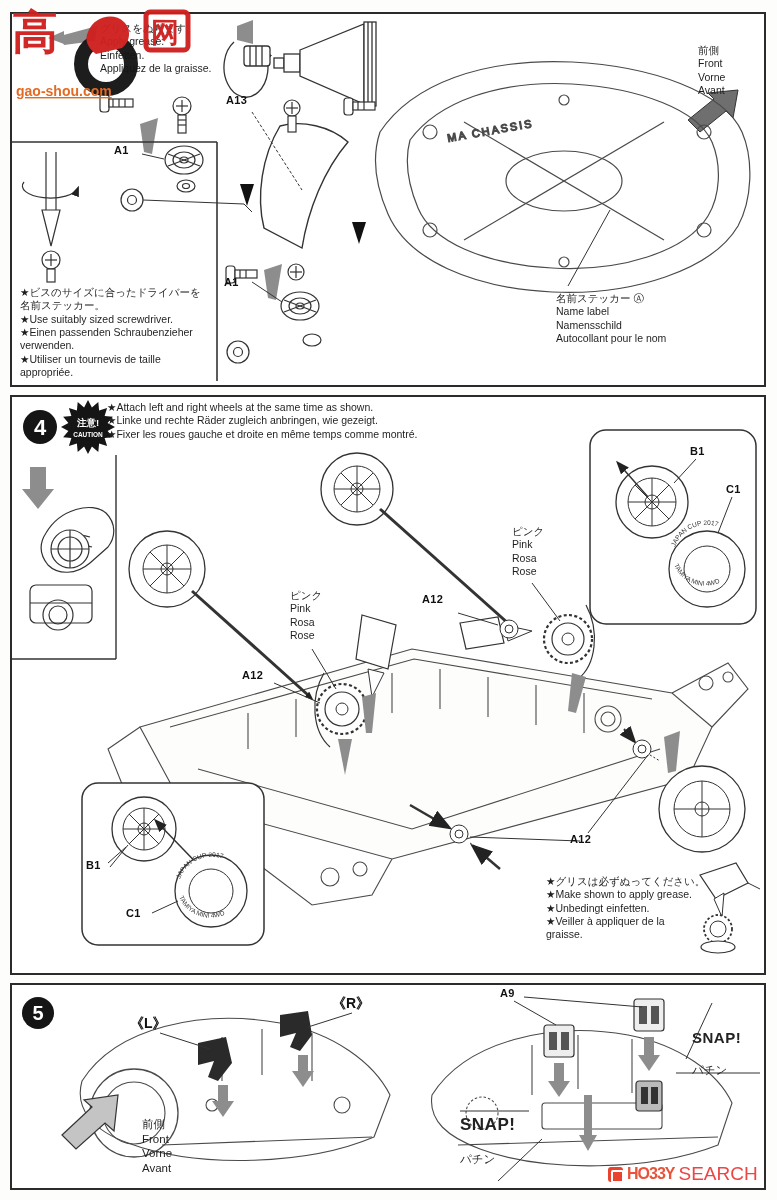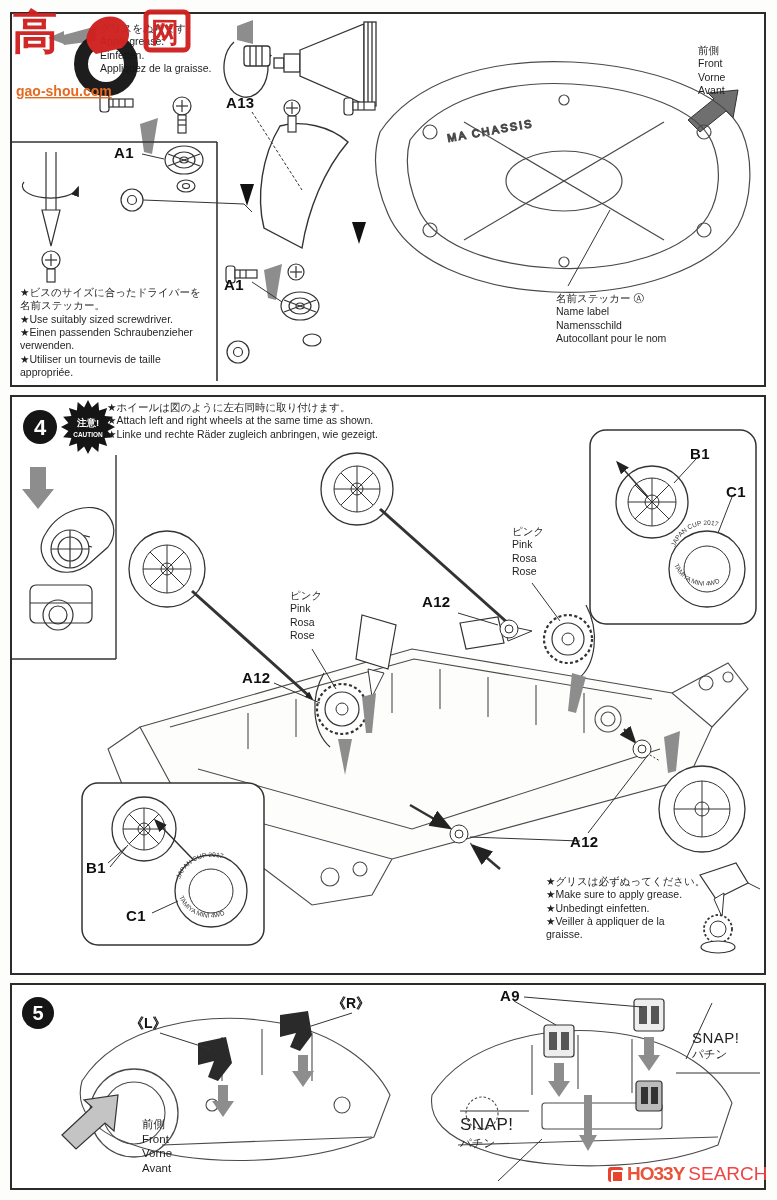--- a/index.html
+++ b/index.html
@@ -3,31 +3,31 @@
 <meta charset="utf-8">
 <style>
   html,body{margin:0;padding:0;}
   body{width:777px;height:1200px;background:#fdfdfc;position:relative;overflow:hidden;
        font-family:"Liberation Sans","DejaVu Sans",sans-serif;color:#222;}
   .sheet{position:absolute;inset:0;}
   .panel{position:absolute;left:10px;width:752px;border:2px solid #2b2b2b;background:#fff;}
   .art{position:absolute;left:0;top:0;}
   .note{position:absolute;font-size:10.5px;line-height:1.27;color:#1f1f1f;white-space:nowrap;}
   .note .ln{display:block;}
-  .plabel{position:absolute;font-size:15px;font-weight:bold;color:#101010;letter-spacing:.3px;}
+  .plabel{position:absolute;font-size:11px;font-weight:bold;color:#101010;letter-spacing:.3px;}
   .lr-label{position:absolute;font-size:14px;font-weight:bold;color:#101010;}
   .snap{position:absolute;text-align:left;}
-  .snap .en{display:block;font-weight:normal;font-size:15px;letter-spacing:.5px;}
-  .snap .ja{display:block;font-size:11.5px;margin-top:1px;}
+  .snap .en{display:block;font-weight:bold;font-size:15px;letter-spacing:.5px;}
+  .snap .ja{display:block;font-size:11.5px;margin-top:17px;}
   .wm-top{position:absolute;left:10px;top:2px;z-index:6;opacity:.96;}
   .hobby{position:absolute;display:flex;align-items:center;gap:4px;z-index:6;}
   .hobby .icon{width:15px;height:15px;background:#e8432e;border-radius:3px;position:relative;}
   .hobby .icon::after{content:"";position:absolute;left:3px;top:3px;width:9px;height:9px;
         border:2px solid #fff;border-radius:2px;}
-  .hobby .b1{font-weight:bold;font-size:19px;color:#e8533a;letter-spacing:-1px;}
+  .hobby .b1{font-weight:bold;font-size:16px;color:#e8533a;letter-spacing:-1px;}
   .hobby .b2{font-size:19px;color:#ef4444;letter-spacing:0px;}
   svg text{font-family:"Liberation Sans","DejaVu Sans",sans-serif;}
 </style>
 </head>
 <body>
 
 <div class="sheet">
 
   <section class="panel" style="top:12px;height:371px;">
     <svg class="art" width="748" height="367" viewBox="0 0 748 367">
@@ -379,23 +379,23 @@
         <line x1="520" y1="186" x2="548" y2="224"></line>
         <line x1="262" y1="286" x2="308" y2="306"></line>
         <line x1="446" y1="216" x2="486" y2="228"></line>
         <line x1="568" y1="444" x2="458" y2="440"></line>
         <line x1="576" y1="436" x2="636" y2="358"></line>
         <line x1="96" y1="466" x2="114" y2="450"></line>
       </g>
     </svg>
 
     <div class="note" style="left:95px;top:4px">
-      <span class="ln">★ホイールは図のように左右同時に取り付けます。</span>
       <span class="ln">★Attach left and right wheels at the same time as shown.</span>
       <span class="ln">★Linke und rechte Räder zugleich anbringen, wie gezeigt.</span>
+      <span class="ln">★Fixer les roues gauche et droite en même temps comme montré.</span>
     </div>
     <span class="plabel" style="left:678px;top:48px">B1</span>
     <span class="plabel" style="left:714px;top:86px">C1</span>
     <div class="note" style="left:500px;top:128px">
       <span class="ln">ピンク</span>
       <span class="ln">Pink</span>
       <span class="ln">Rosa</span>
       <span class="ln">Rose</span>
     </div>
     <div class="note" style="left:278px;top:192px">
@@ -404,21 +404,21 @@
       <span class="ln">Rosa</span>
       <span class="ln">Rose</span>
     </div>
     <span class="plabel" style="left:410px;top:196px">A12</span>
     <span class="plabel" style="left:230px;top:272px">A12</span>
     <span class="plabel" style="left:558px;top:436px">A12</span>
     <span class="plabel" style="left:74px;top:462px">B1</span>
     <span class="plabel" style="left:114px;top:510px">C1</span>
     <div class="note" style="left:534px;top:478px">
       <span class="ln">★グリスは必ずぬってください。</span>
-      <span class="ln">★Make sure to apply grease.</span>
+      <span class="ln">★Make shown to apply grease.</span>
       <span class="ln">★Unbedingt einfetten.</span>
       <span class="ln">★Veiller à appliquer de la</span>
       <span class="ln">graisse.</span>
     </div>
   </section>
 
   <section class="panel" style="top:983px;height:203px;">
     <svg class="art" width="748" height="199" viewBox="0 0 748 199">
       <defs>
         <marker id="ah5" markerWidth="9" markerHeight="8" refX="7" refY="3.5" orient="auto">

